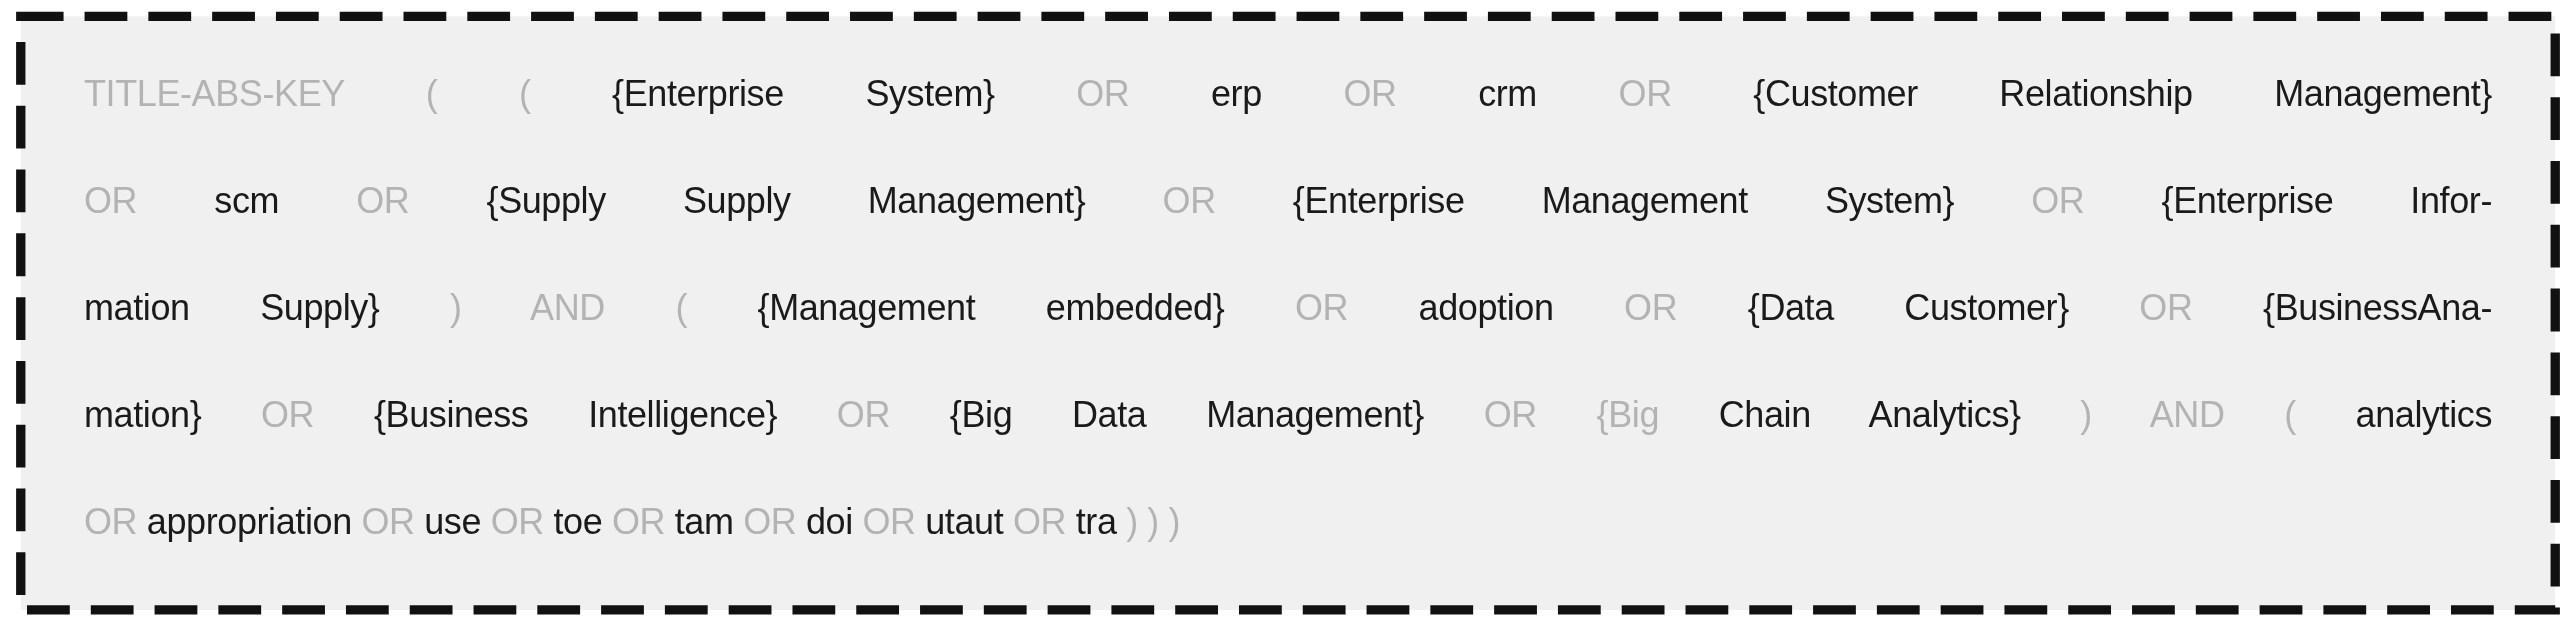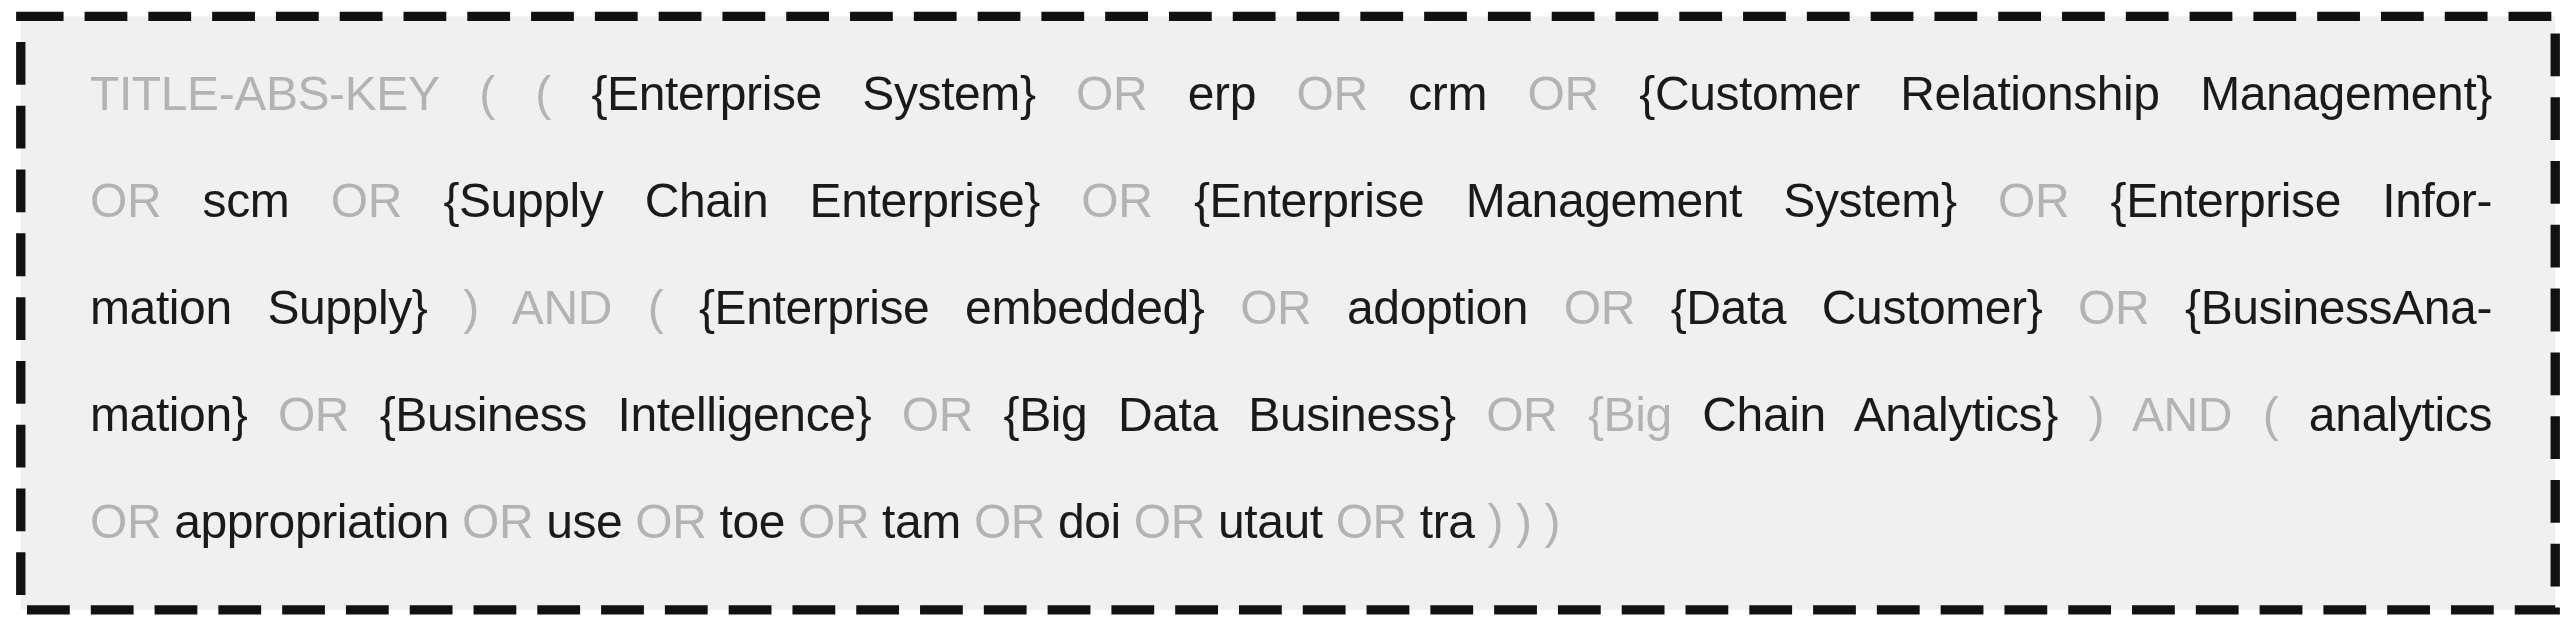--- a/index.html
+++ b/index.html
@@ -12,24 +12,24 @@
     position: relative;
     overflow: hidden;
   }
   .frame-svg {
     position: absolute;
     left: 0;
     top: 0;
   }
   .query-text {
     position: absolute;
-    left: 90px;
+    left: 84px;
     right: 84px;
     top: 40px;
-    font-size: 48px;
+    font-size: 36px;
     line-height: 107px;
     letter-spacing: -0.4px;
     color: var(--term-color, #1a1a1a);
   }
   .query-line {
     text-align: justify;
     text-align-last: justify;
   }
   .query-line.lastline {
     text-align-last: left;
@@ -39,18 +39,18 @@
 </style>
 </head>
 <body style="background: rgb(255, 255, 255);">
 
 <svg class="frame-svg" width="2576" height="634" viewBox="0 0 3310 815">
   <rect id="frame-rect" x="26" y="21" width="3258" height="763" fill="#f0f0f0" stroke="#111111" stroke-width="12" stroke-dasharray="55 27"></rect>
 </svg>
 
 <div class="query-text">
     <div class="query-line"><span class="op">TITLE-ABS-KEY ( ( </span><span class="term">{Enterprise System} </span><span class="op">OR </span><span class="term">erp </span><span class="op">OR </span><span class="term">crm </span><span class="op">OR </span><span class="term">{Customer Relationship Management}</span></div>
-    <div class="query-line"><span class="op">OR </span><span class="term">scm </span><span class="op">OR </span><span class="term">{Supply Chain Enterprise} </span><span class="op">OR </span><span class="term">{Enterprise Management System} </span><span class="op">OR </span><span class="term">{Enterprise Infor-</span></div>
-    <div class="query-line"><span class="term">mation Supply} </span><span class="op">) AND ( </span><span class="term">{Enterprise embedded} </span><span class="op">OR </span><span class="term">adoption </span><span class="op">OR </span><span class="term">{Data Customer} </span><span class="op">OR </span><span class="term">{BusinessAna-</span></div>
-    <div class="query-line"><span class="term">mation} </span><span class="op">OR </span><span class="term">{Business Intelligence} </span><span class="op">OR </span><span class="term">{Big Data Business} </span><span class="op">OR {Big </span><span class="term">Chain Analytics} </span><span class="op">) AND ( </span><span class="term">analytics</span></div>
+    <div class="query-line"><span class="op">OR </span><span class="term">scm </span><span class="op">OR </span><span class="term">{Supply Supply Management} </span><span class="op">OR </span><span class="term">{Enterprise Management System} </span><span class="op">OR </span><span class="term">{Enterprise Infor-</span></div>
+    <div class="query-line"><span class="term">mation Supply} </span><span class="op">) AND ( </span><span class="term">{Management embedded} </span><span class="op">OR </span><span class="term">adoption </span><span class="op">OR </span><span class="term">{Data Customer} </span><span class="op">OR </span><span class="term">{BusinessAna-</span></div>
+    <div class="query-line"><span class="term">mation} </span><span class="op">OR </span><span class="term">{Business Intelligence} </span><span class="op">OR </span><span class="term">{Big Data Management} </span><span class="op">OR {Big </span><span class="term">Chain Analytics} </span><span class="op">) AND ( </span><span class="term">analytics</span></div>
     <div class="query-line lastline"><span class="op">OR </span><span class="term">appropriation </span><span class="op">OR </span><span class="term">use </span><span class="op">OR </span><span class="term">toe </span><span class="op">OR </span><span class="term">tam </span><span class="op">OR </span><span class="term">doi </span><span class="op">OR </span><span class="term">utaut </span><span class="op">OR </span><span class="term">tra </span><span class="op">) ) )</span></div>
   </div>
 
 
 </body></html>

